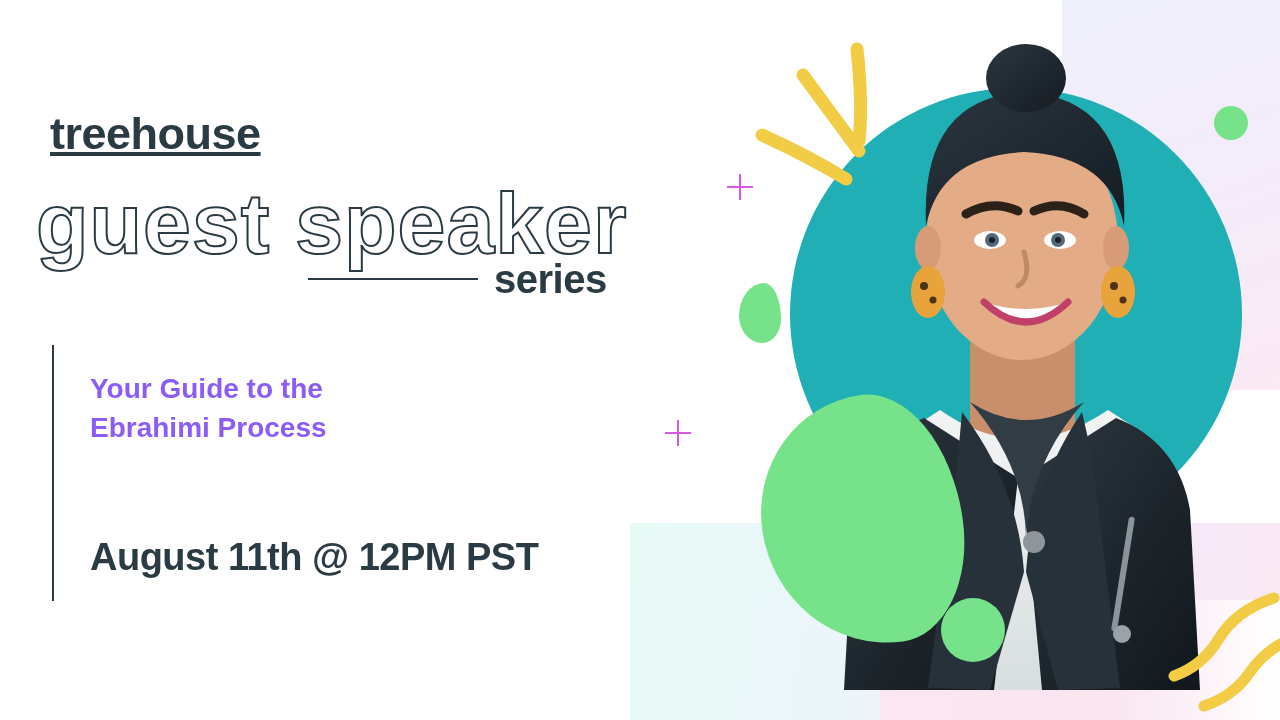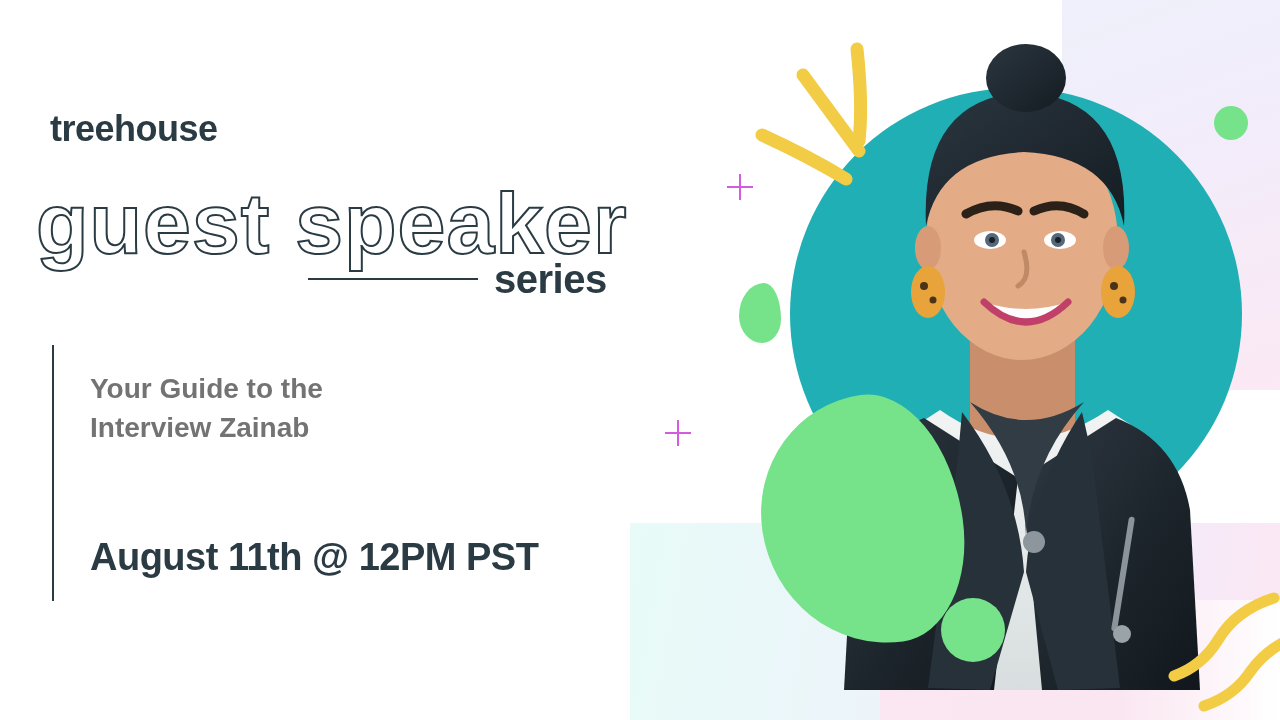--- a/index.html
+++ b/index.html
@@ -63,21 +63,21 @@
     content:"";position:absolute;background:#d45ae0;
   }
   .plus::before{left:50%;top:0;width:2px;height:100%;margin-left:-1px;}
   .plus::after{top:50%;left:0;height:2px;width:100%;margin-top:-1px;}
   .plus-1{left:727px;top:174px;width:26px;height:26px;}
   .plus-2{left:665px;top:420px;width:26px;height:26px;}
 
   
   .brand{
     position:absolute;left:50px;top:108px;
-    font-size:36px;font-weight:700;letter-spacing:-0.5px;color:#2a3b44;
+    font-size:45px;font-weight:700;letter-spacing:-0.5px;color:#2a3b44;text-decoration:underline;
   }
   .headline-outline{
     position:absolute;left:36px;top:174px;
     font-size:86px;font-weight:700;letter-spacing:1px;
     color:transparent;
     -webkit-text-stroke:2px #2a3b44;
     text-stroke:2px #2a3b44;
   }
   .series-row{
     position:absolute;left:308px;top:254px;width:320px;height:50px;
@@ -85,21 +85,21 @@
   }
   .series-rule{flex:0 0 170px;height:2px;background:#2a3b44;}
   .series-word{
     font-size:40px;font-weight:700;color:#2a3b44;letter-spacing:-0.5px;
   }
 
   .vrule{position:absolute;left:52px;top:345px;width:2px;height:256px;background:#2a3b44;}
 
   .title{
     position:absolute;left:90px;top:370px;width:470px;
-    font-size:28px;font-weight:700;line-height:1.38;color:#737373;
+    font-size:28px;font-weight:700;line-height:1.38;color:#8b5cf6;
   }
   .speaker{
     position:absolute;left:90px;top:461px;width:470px;
     font-size:22px;font-weight:400;line-height:1.42;color:#3d4f57;
   }
   .datetime{
     position:absolute;left:90px;top:536px;width:560px;
     font-size:38px;font-weight:700;letter-spacing:-0.5px;color:#2a3b44;
   }
 </style>
@@ -218,21 +218,21 @@
 
   <div class="series-row">
     <div class="series-rule"></div>
     <div class="series-word">series</div>
   </div>
 
   <div class="vrule"></div>
 
   <div class="title">
     <div>Your Guide to the</div>
-    <div>Interview Zainab</div>
+    <div>Ebrahimi Process</div>
   </div>
 
   <div class="speaker">
   </div>
 
   <div class="datetime">August 11th @ 12PM PST</div>
 
 </div>
 
 </body></html>

